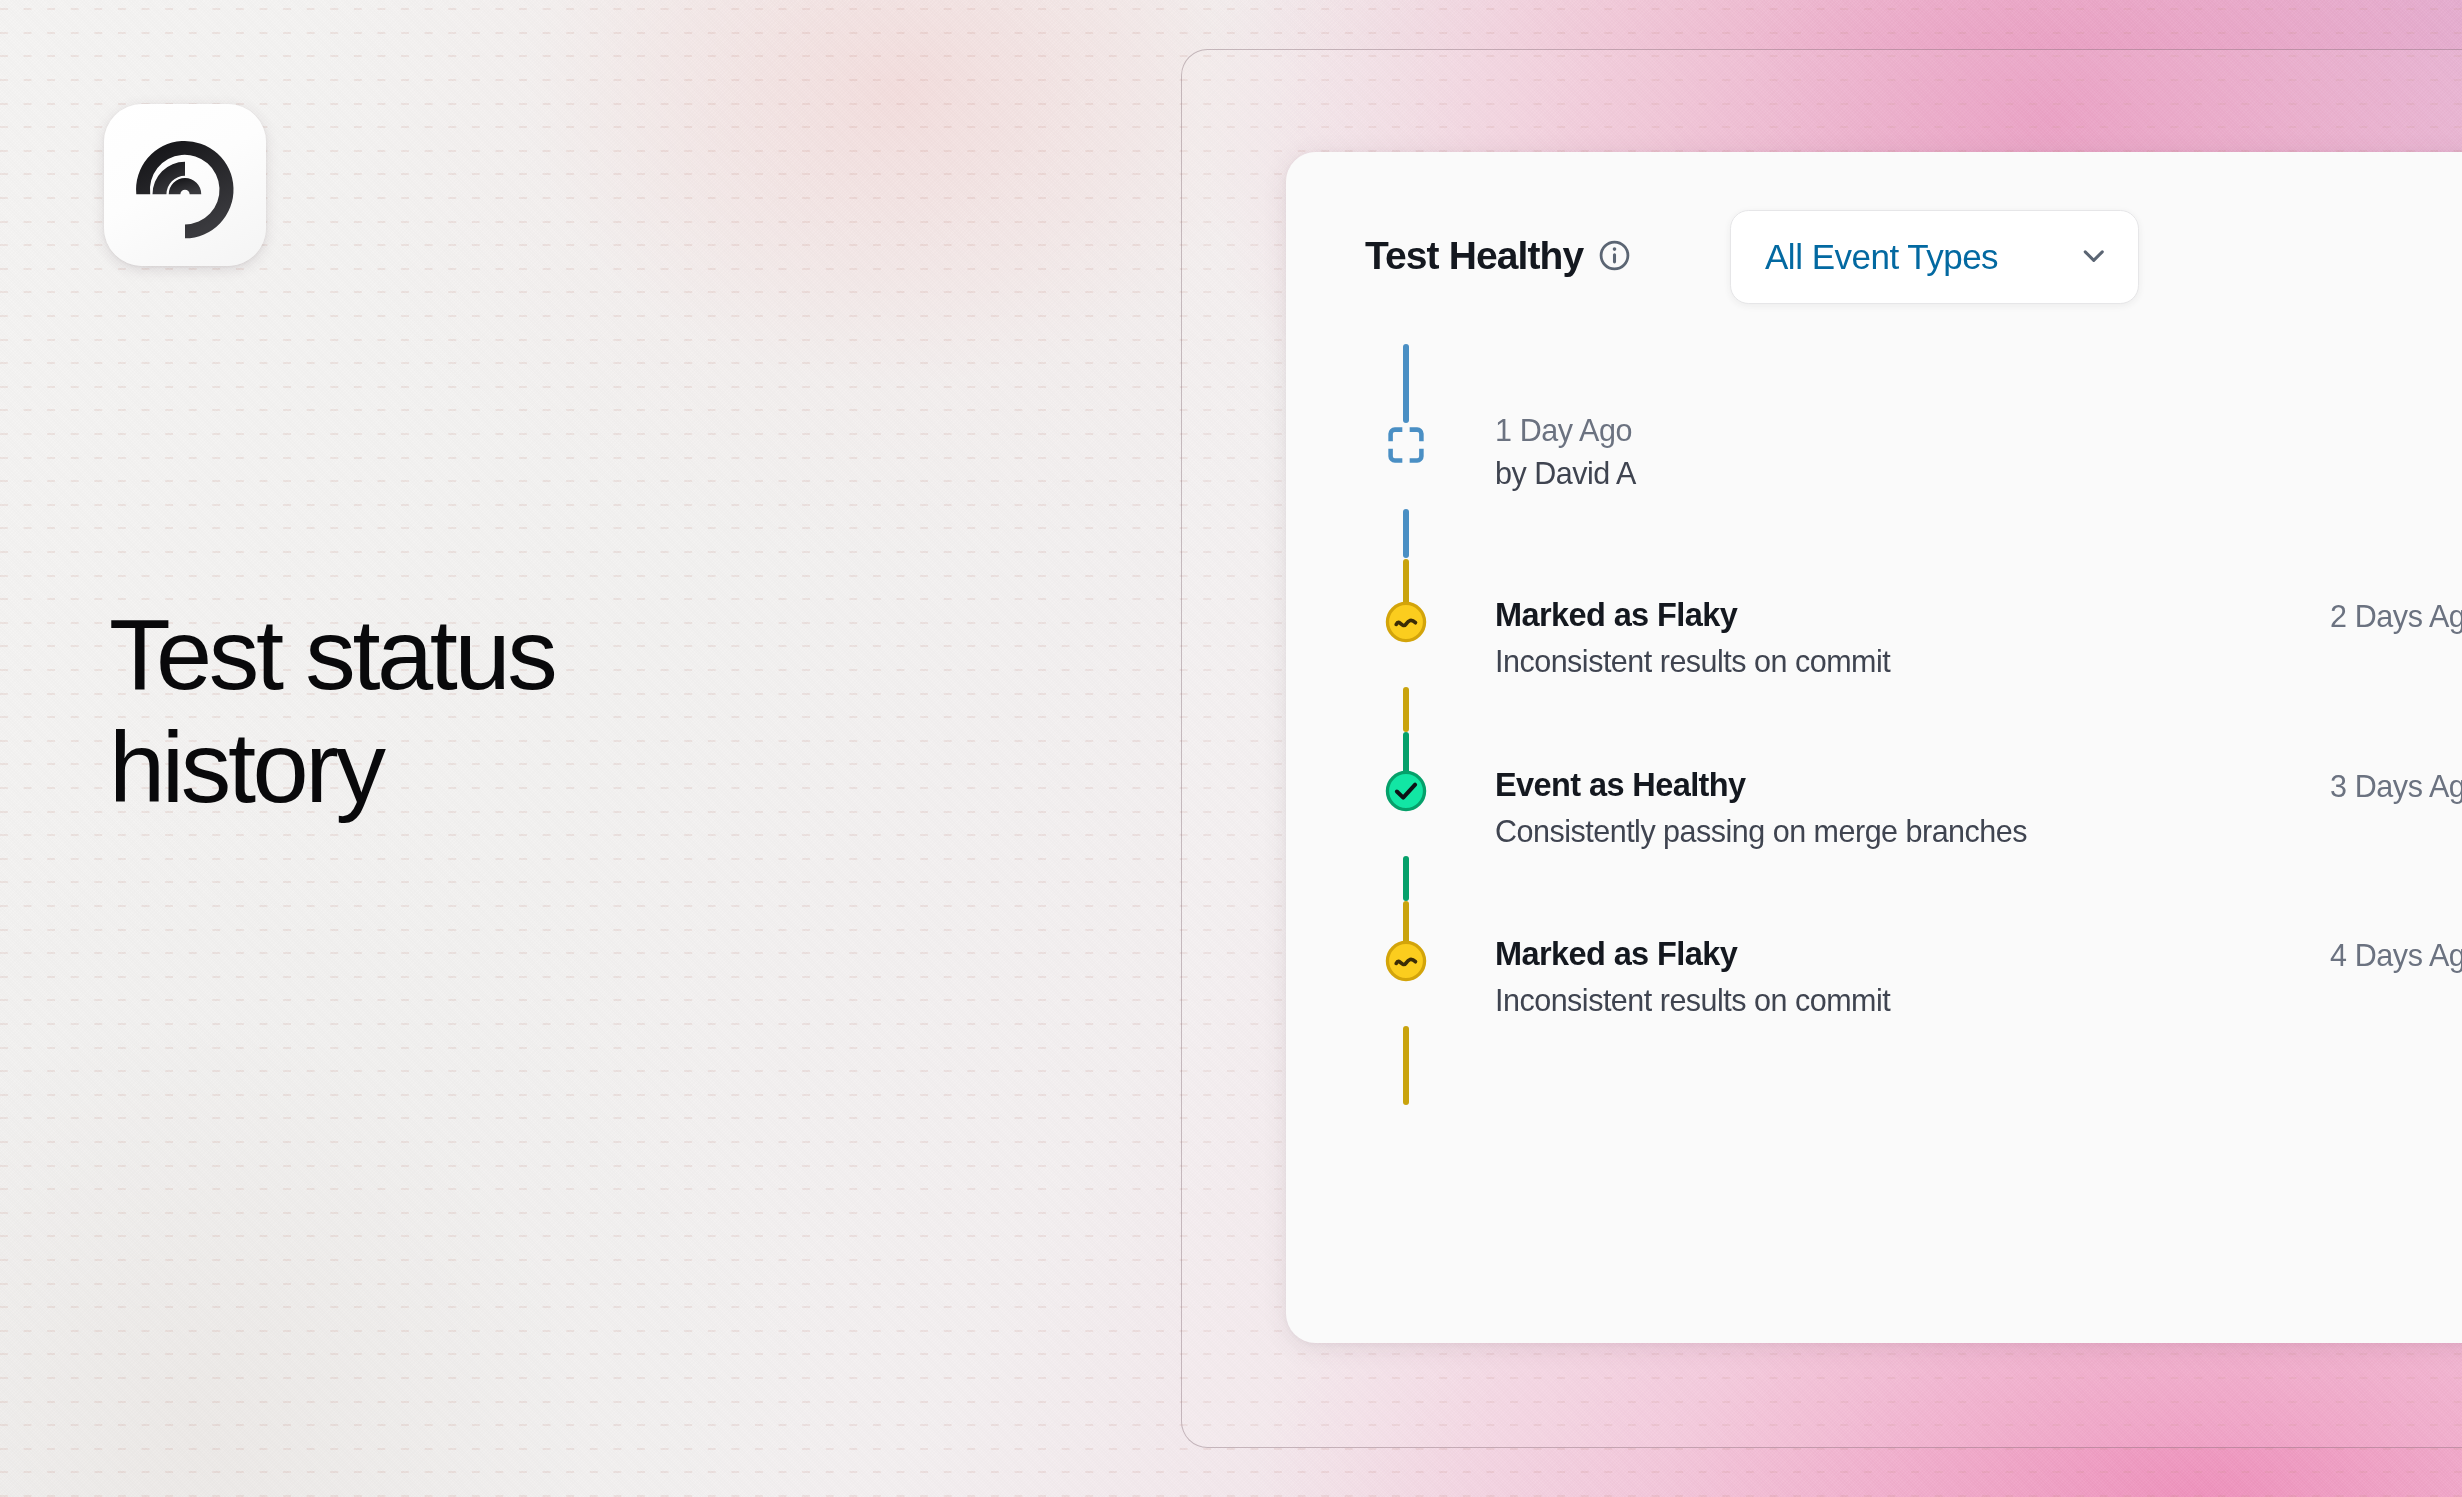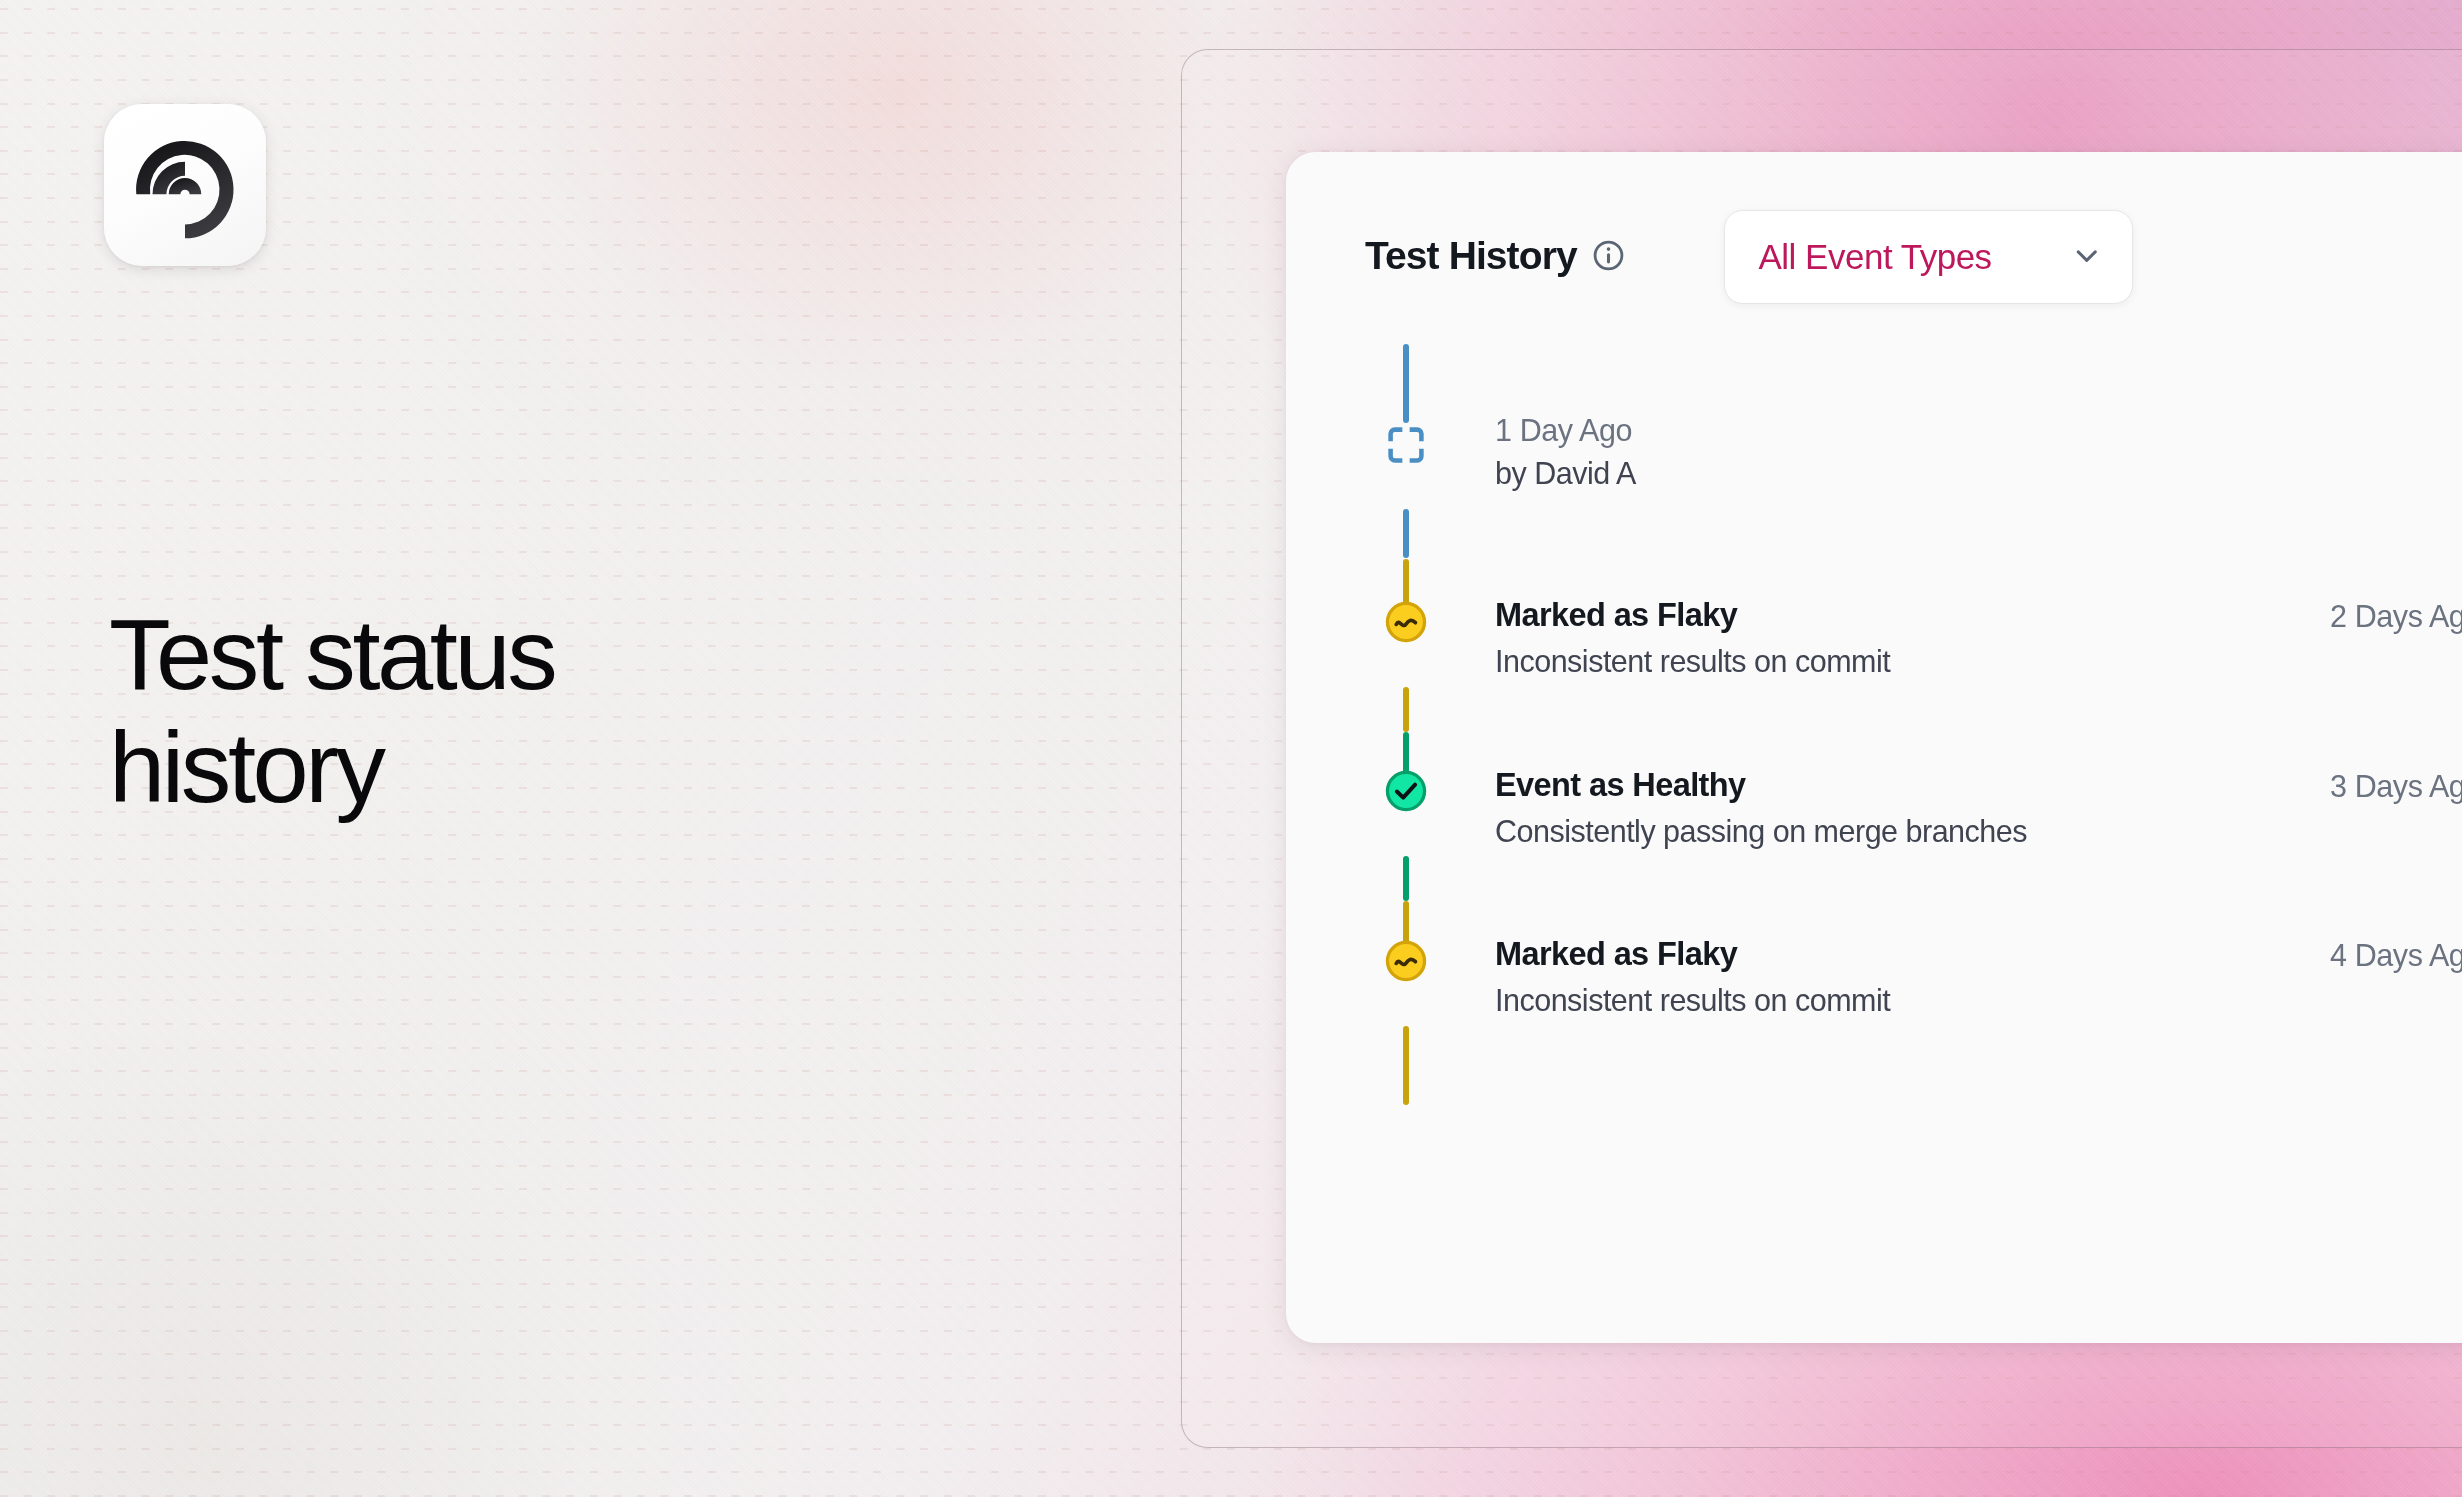--- a/index.html
+++ b/index.html
@@ -90,21 +90,21 @@
     height:94px; min-width:409px;
     background:#ffffff;
     border:1.5px solid #e6e6e8;
     border-radius:18.7px;
     box-shadow:0 2px 7.9px rgba(60,50,60,.07);
     display:flex; align-items:center; justify-content:space-between;
     padding:0 28.6px 0 34px; gap:29.5px;
     cursor:pointer;
   }
   #event-filter .sel{
-    font-size:35px; color:#be185d; letter-spacing:-0.5px; white-space:nowrap;
+    font-size:35px; color:#0369a1; letter-spacing:-0.5px; white-space:nowrap;
   }
   #event-filter .chev{ width:31.5px; height:31.5px; flex:0 0 auto; }
 
   
   #timeline{
     position:absolute; left:79px; top:192px; right:0; bottom:0;
   }
   .rail{ position:absolute; left:38px; width:5.9px; border-radius:3px; }
 
   .event{ position:absolute; left:0; right:0; display:block; }
@@ -161,21 +161,21 @@
   <span class="l">Test status</span>
   <span class="l">history</span>
 </h1>
 
 <div id="panel"></div>
 
 <div id="card">
 
   <div id="card-header">
     <div id="title-wrap">
-      <span id="title">Test History</span>
+      <span id="title">Test Healthy</span>
       <span>
         <svg id="info-icon" viewBox="0 0 24 24" fill="none" aria-hidden="true">
           <circle cx="12" cy="12" r="9.2" stroke="#5b6573" stroke-width="1.9"></circle>
           <circle cx="12" cy="7.6" r="1.25" fill="#5b6573"></circle>
           <rect x="10.95" y="10.4" width="2.1" height="7" rx="1.05" fill="#5b6573"></rect>
         </svg>
       </span>
     </div>
 
     <div id="event-filter">

